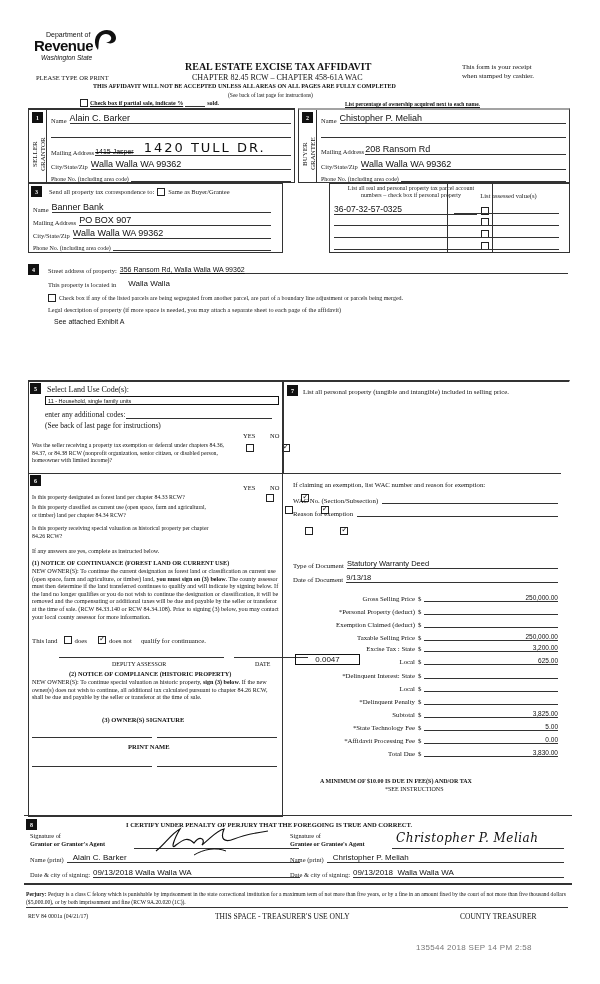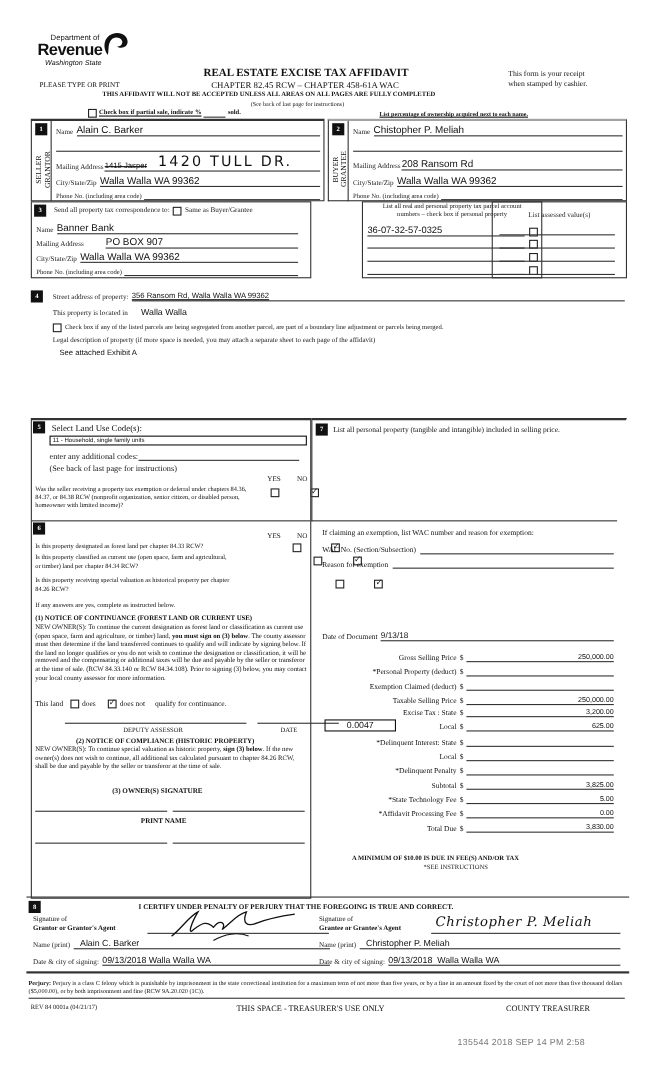--- a/index.html
+++ b/index.html
@@ -108,21 +108,21 @@
     <span class="label" style="margin-left:4px;">Send all property tax correspondence to:</span>
     <span class="cb"></span>
     <span class="label">Same as Buyer/Grantee</span>
   </div>
   <div class="row" style="left:4px;top:17px;width:238px;height:12px;">
     <span class="label">Name</span>
     <span class="fill uline" style="flex:1;margin-left:3px;">Banner Bank</span>
   </div>
   <div class="row" style="left:4px;top:30px;width:238px;height:12px;">
     <span class="label">Mailing Address</span>
-    <span class="fill uline" style="flex:1;margin-left:20px;">PO BOX 907</span>
+    <span class="fill uline" style="flex:1;margin-left:3px;">PO BOX 907</span>
   </div>
   <div class="row" style="left:4px;top:43px;width:238px;height:12px;">
     <span class="label">City/State/Zip</span>
     <span class="fill uline" style="flex:1;margin-left:3px;">Walla Walla WA 99362</span>
   </div>
   <div class="row" style="left:4px;top:56px;width:238px;height:11px;">
     <span class="label" style="font-size:6px;">Phone No. (including area code)</span>
     <span class="uline" style="flex:1;margin-left:2px;height:8px;"></span>
   </div>
 </div>
@@ -246,20 +246,24 @@
   <div class="abs" style="left:10px;top:99px;font-size:6.8px;">If claiming an exemption, list WAC number and reason for exemption:</div>
   <div class="row" style="left:10px;top:112px;width:265px;height:10px;">
     <span style="font-size:6.8px;">WAC No. (Section/Subsection)</span>
     <span class="uline" style="flex:1;margin-left:4px;height:8px;"></span>
   </div>
   <div class="row" style="left:10px;top:125px;width:265px;height:10px;">
     <span style="font-size:6.8px;">Reason for exemption</span>
     <span class="uline" style="flex:1;margin-left:4px;height:8px;"></span>
   </div>
 
+  <div class="row" style="left:10px;top:176px;width:265px;height:11px;">
+    <span style="font-size:6.8px;">Type of Document</span>
+    <span class="fill uline" style="flex:1;margin-left:3px;font-size:7.5px;">Statutory Warranty Deed</span>
+  </div>
   <div class="row" style="left:10px;top:190px;width:265px;height:11px;">
     <span style="font-size:6.8px;">Date of Document</span>
     <span class="fill uline" style="flex:1;margin-left:3px;font-size:7.5px;">9/13/18</span>
   </div>
 
   <div class="abs" style="left:0;top:207px;width:280px;">
     <div class="abs" style="left:0;top:0;width:280px;height:13px;display:flex;align-items:flex-end;">
 
       <span class="rt" style="width:132px;font-size:6.8px;">Gross Selling Price</span>
       <span style="width:6px;margin-left:3px;font-size:6.8px;">$</span>

